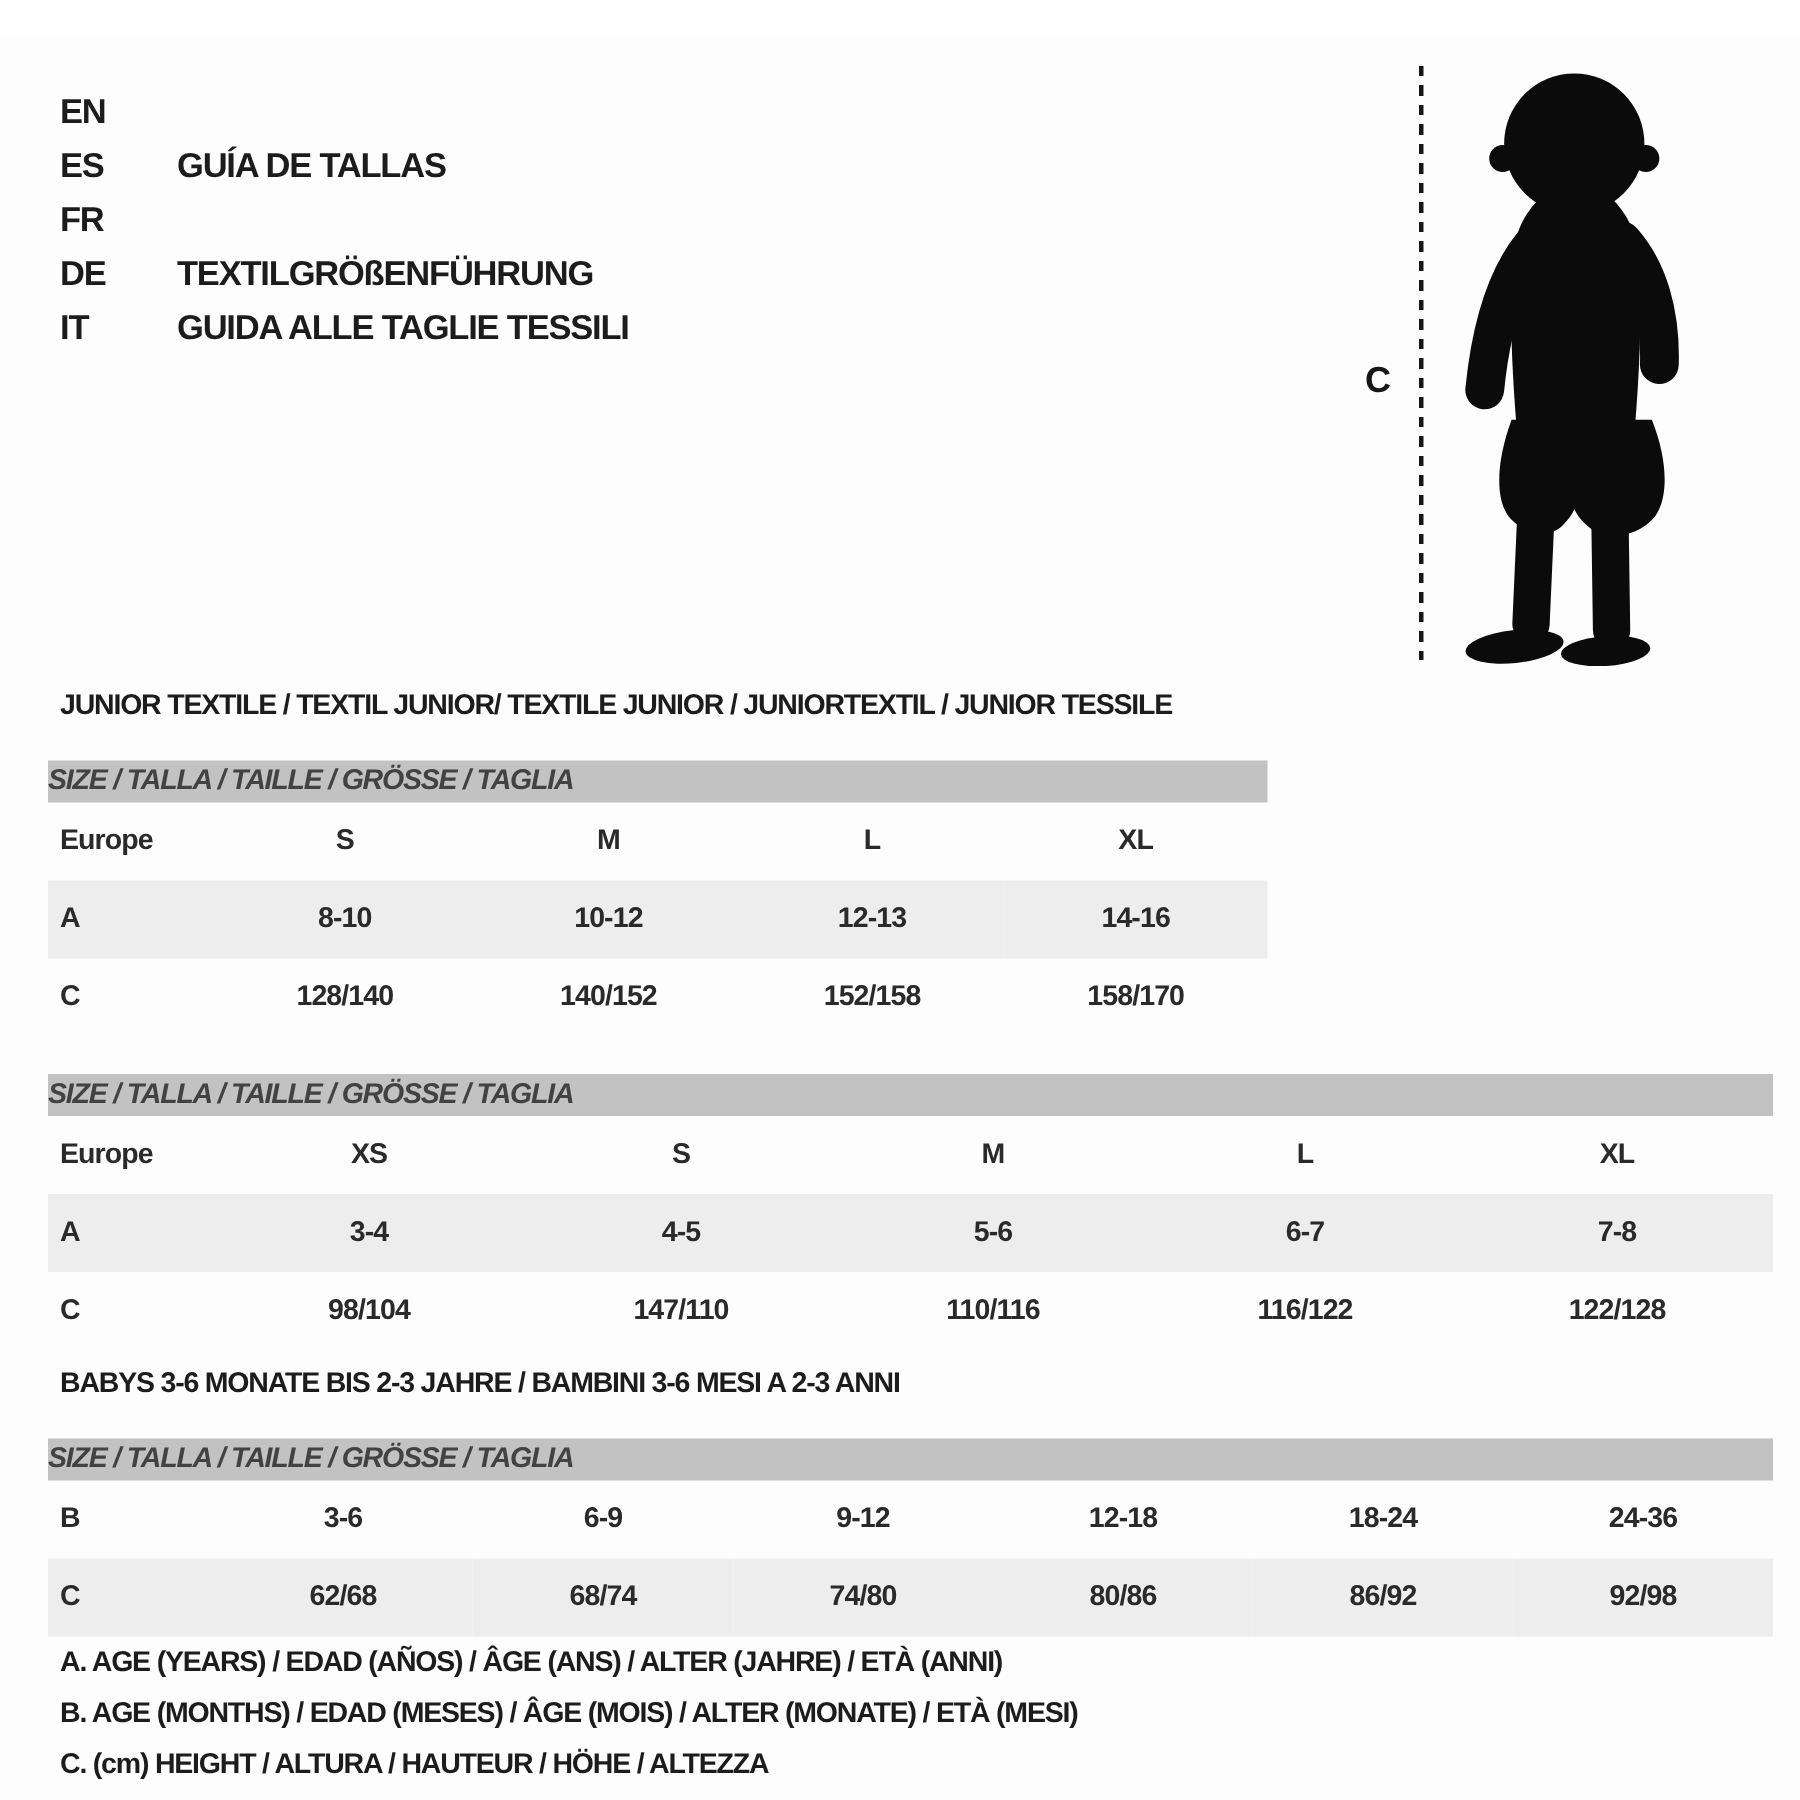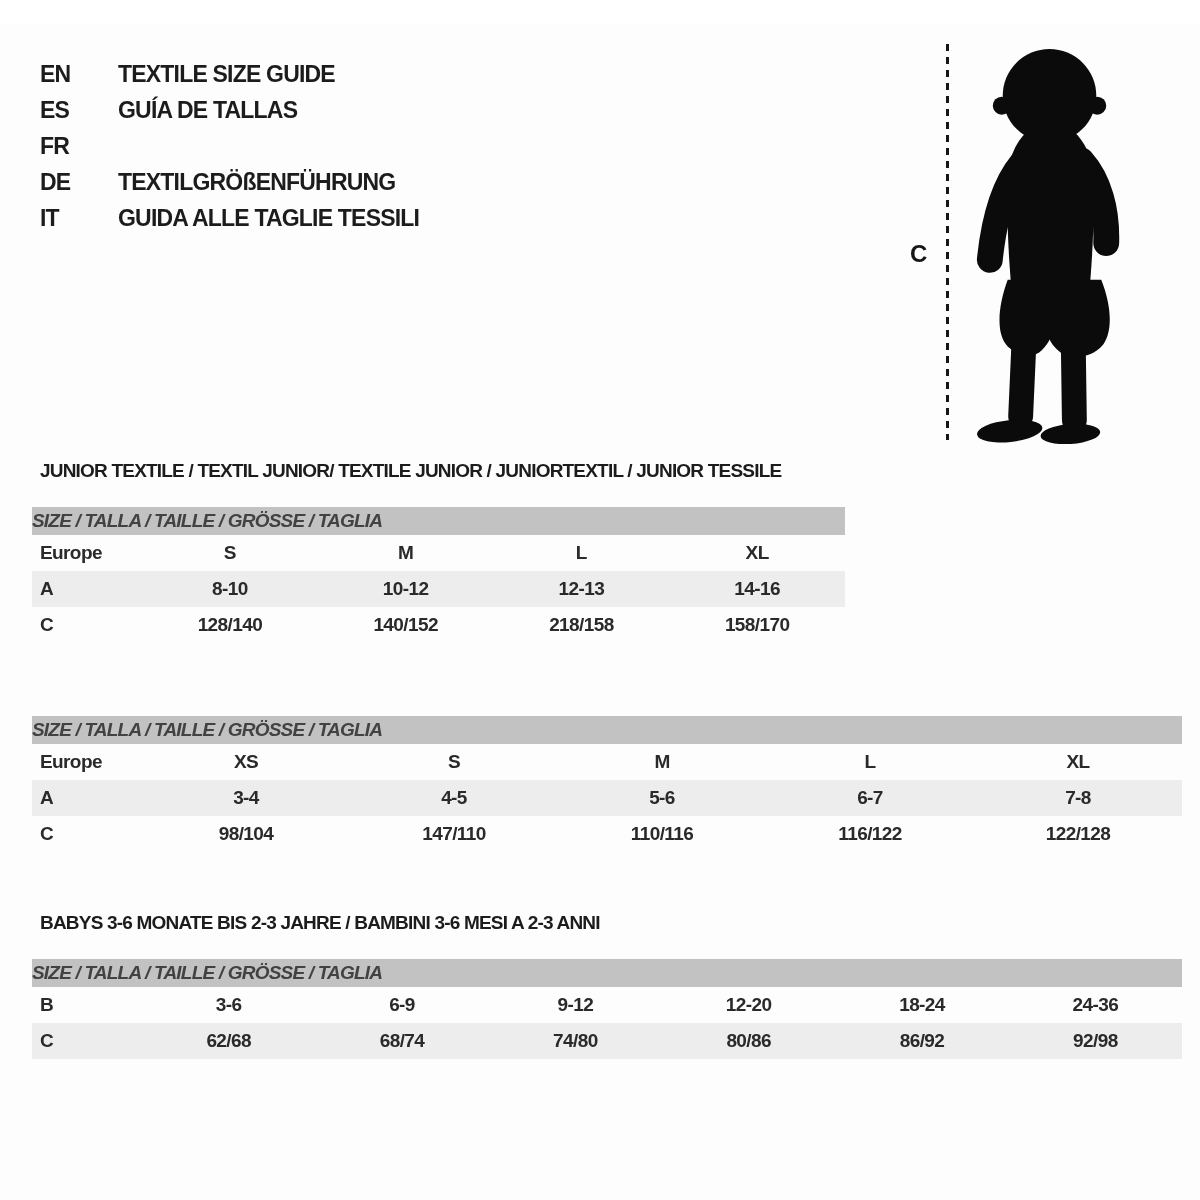--- a/index.html
+++ b/index.html
@@ -25,38 +25,37 @@
     color:#1c1c1c;white-space:nowrap;
   }
   .title-sub{font-size:12px;vertical-align:-4px;font-weight:700;}
   .tbl{position:absolute;left:32px;}
   .tbl-header{
     height:28px;line-height:28px;background:#c2c2c2;color:#424242;
     font-size:19px;font-weight:700;letter-spacing:-0.8px;padding-left:0;box-sizing:border-box;font-style:italic;
   }
   table.size-table{border-collapse:collapse;table-layout:fixed;width:100%;}
   table.size-table td{
-    height:36px;text-align:center;vertical-align:middle;
+    height:52px;text-align:center;vertical-align:middle;
     font-size:19px;font-weight:700;letter-spacing:-0.6px;color:#2a2a2a;padding:0;
   }
   table.size-table td.row-label{text-align:left;padding-left:8px;}
   tr.shaded td{background:#ededed;}
   
   .legend{position:absolute;left:40px;top:1068px;}
   .legend-line{height:34px;line-height:34px;font-size:19px;font-weight:700;letter-spacing:-0.8px;color:#1c1c1c;white-space:nowrap;}
 </style>
 </head>
 <body>
 
 <div class="page">
 
   <div class="lang-block">
     <div class="lang-row">
       <span class="lang-code">EN</span>
-      <span class="lang-label">TEXTILE SIZE GUIDE</span>
     </div>
     <div class="lang-row">
       <span class="lang-code">ES</span>
       <span class="lang-label">GUÍA DE TALLAS</span>
     </div>
     <div class="lang-row">
       <span class="lang-code">FR</span>
     </div>
     <div class="lang-row">
       <span class="lang-code">DE</span>
@@ -109,21 +108,21 @@
         <td class="row-label">A</td>
         <td>8-10</td>
         <td>10-12</td>
         <td>12-13</td>
         <td>14-16</td>
       </tr>
       <tr>
         <td class="row-label">C</td>
         <td>128/140</td>
         <td>140/152</td>
-        <td>218/158</td>
+        <td>152/158</td>
         <td>158/170</td>
       </tr>
       </tbody>
     </table>
   </div>
 
   <div class="tbl" style="top:692px;width:1150px;">
     <div class="tbl-header">SIZE / TALLA / TAILLE / GRÖSSE / TAGLIA</div>
     <table class="size-table">
       <colgroup>
@@ -175,31 +174,36 @@
           <col>
           <col>
           <col>
         </colgroup>
       <tbody>
       <tr>
         <td class="row-label">B</td>
         <td>3-6</td>
         <td>6-9</td>
         <td>9-12</td>
-        <td>12-20</td>
+        <td>12-18</td>
         <td>18-24</td>
         <td>24-36</td>
       </tr>
       <tr class="shaded">
         <td class="row-label">C</td>
         <td>62/68</td>
         <td>68/74</td>
         <td>74/80</td>
         <td>80/86</td>
         <td>86/92</td>
         <td>92/98</td>
       </tr>
       </tbody>
     </table>
   </div>
 
+  <div class="legend">
+    <div class="legend-line">A. AGE (YEARS) / EDAD (AÑOS) / ÂGE (ANS) / ALTER (JAHRE) / ETÀ (ANNI)</div>
+    <div class="legend-line">B. AGE (MONTHS) / EDAD (MESES) / ÂGE (MOIS) / ALTER (MONATE) / ETÀ (MESI)</div>
+    <div class="legend-line">C. (cm) HEIGHT / ALTURA / HAUTEUR / HÖHE / ALTEZZA</div>
+  </div>
 
 </div>
 
 </body></html>

